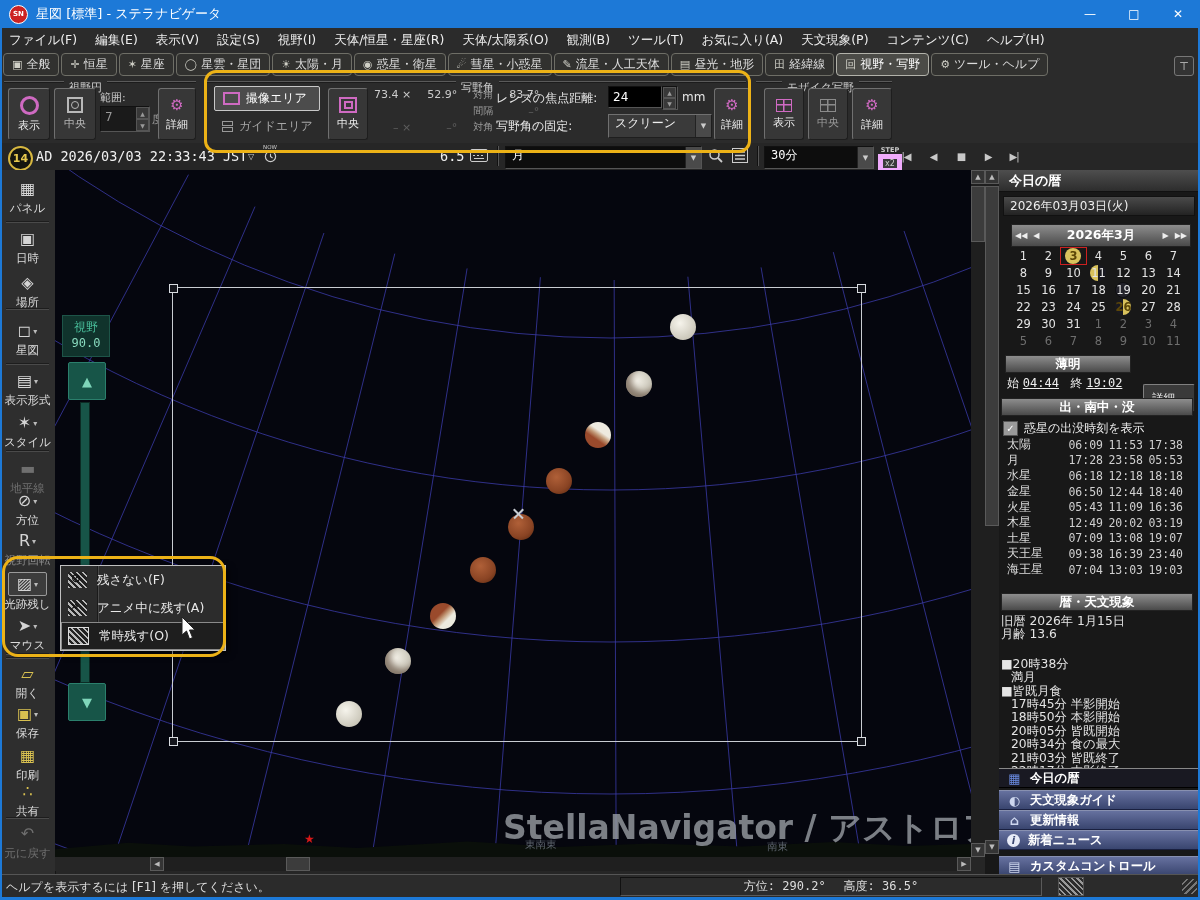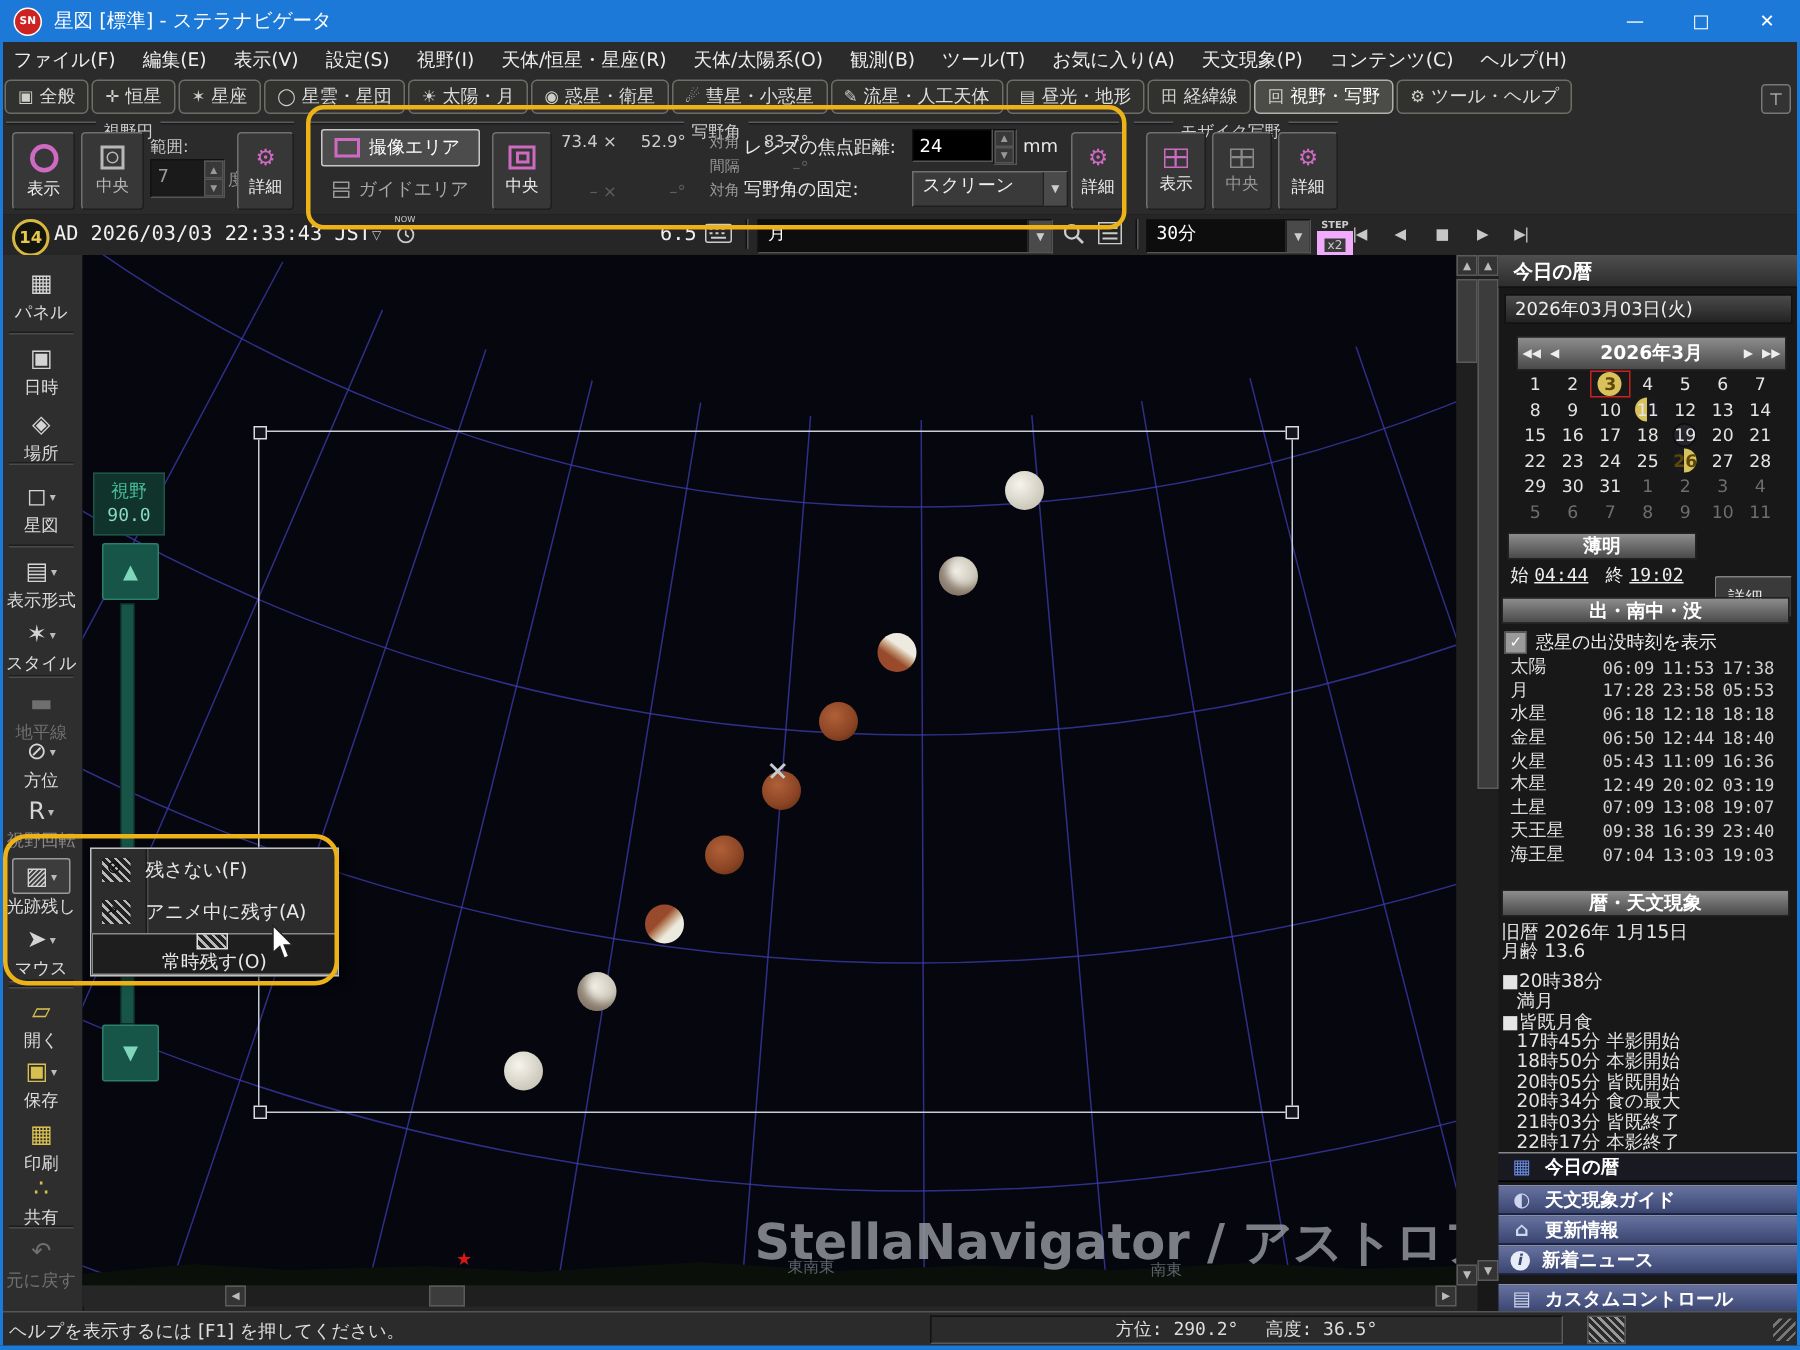--- a/index.html
+++ b/index.html
@@ -137,21 +137,21 @@
     border-color:#808080 #1a1a1a #1a1a1a #808080;border-radius:2px;color:#eee;font-size:11.5px;display:flex;align-items:center;justify-content:center;margin-top:22px;}
   #chk-row{position:absolute;left:18px;top:250px;display:flex;align-items:center;gap:6px;font-size:12px;color:#eee;}
   #chk{width:13px;height:13px;background:#9a9a9a;border:1px solid #555;display:flex;align-items:center;justify-content:center;
     font-size:10px;color:#fff;font-weight:bold;}
   #rs-table{position:absolute;left:14px;top:267px;width:196px;}
   .rs-row{display:flex;height:15.6px;align-items:center;padding-left:8px;}
   .rs-name{width:56px;font-size:12px;color:#ddd;}
   .rs-t{width:40px;text-align:right;font-size:11.5px;color:#d0d0d0;font-family:"DejaVu Sans Mono",monospace;}
   #almanac{position:absolute;left:16px;top:445px;width:194px;height:160px;overflow:hidden;font-size:12.3px;color:#e4e4e4;line-height:13.4px;}
   .alm-i{padding-left:10px;}
-  .alm-gap{margin-top:6px;}
+  .alm-gap{margin-top:16px;}
   #rp-btns{position:absolute;left:14px;top:598px;width:201px;}
   .rp-btn{position:absolute;left:0;width:201px;height:20px;display:flex;align-items:center;gap:8px;padding-left:8px;box-sizing:border-box;
     background:linear-gradient(180deg,#66719f,#39456f);border-top:1px solid #8890b0;border-bottom:1px solid #1a2040;
     color:#fff;font-weight:bold;font-size:12.3px;white-space:nowrap;}
   .rp-btn.active{background:#191922;border-top:1px solid #888;border-bottom:1px solid #000;}
   .rp-ic{font-size:13px;color:#cdd6ee;width:15px;text-align:center;}
   .rp-btn.active .rp-ic{color:#6a8adf;}
   .rp-ic.circle{width:13px;height:13px;border-radius:50%;background:#e8ecf8;color:#39456f;font-size:10px;font-weight:bold;
     display:flex;align-items:center;justify-content:center;font-style:italic;}
   
@@ -159,21 +159,21 @@
   #helptext{position:absolute;left:6px;top:4px;font-size:12px;color:#ddd;}
   #azbox{position:absolute;left:620px;top:2px;width:420px;height:17px;border:1px solid;border-color:#111 #5a5a5a #5a5a5a #111;
     display:flex;align-items:center;justify-content:center;gap:18px;font-size:12px;color:#ddd;font-family:"DejaVu Sans Mono",monospace;}
   #hatchst{position:absolute;left:1058px;top:2px;width:24px;height:17px;border:1px solid #555;
     background:repeating-linear-gradient(45deg,#999 0 1.5px,#2b2b2b 1.5px 4px);}
   #grip{position:absolute;left:1182px;top:4px;width:15px;height:15px;
     background:repeating-linear-gradient(135deg,transparent 0 3px,#777 3px 4.5px);}
   
   #ctxmenu{left:60px;top:565px;width:164px;background:#2c2c2c;border:1px solid #c0c0c0;box-shadow:3px 3px 6px rgba(0,0,0,.6);z-index:40;}
   .ctx-item{position:relative;height:28px;display:flex;align-items:center;font-size:12.5px;color:#e8e8e8;}
-  .ctx-item.sel{background:#1e1e1e;box-shadow:inset 0 0 0 1px #8a8a8a;flex-direction:column;}
+  .ctx-item.sel{background:#1e1e1e;box-shadow:inset 0 0 0 1px #8a8a8a;}
   .ctx-ic{position:relative;width:19px;height:16px;margin:0 10px 0 7px;
     background:repeating-linear-gradient(45deg,#b8b8b8 0 1.5px,#222 1.5px 4.2px);}
   .ctx-ic.boxed{border:1px solid #ddd;}
   .ctx-ov{position:absolute;left:3px;top:-1px;font-size:12px;color:#111;font-weight:bold;}
   #ctxgut{position:absolute;left:36px;top:0;bottom:0;width:0;border-left:1px solid #1a1a1a;border-right:1px solid #4a4a4a;}
   
   .hl{position:absolute;border:3.5px solid #ecb217;border-radius:12px;z-index:50;}
   #cursor{z-index:60;}
   .wborder{background:#1d79d7;z-index:55;}
 </style>

